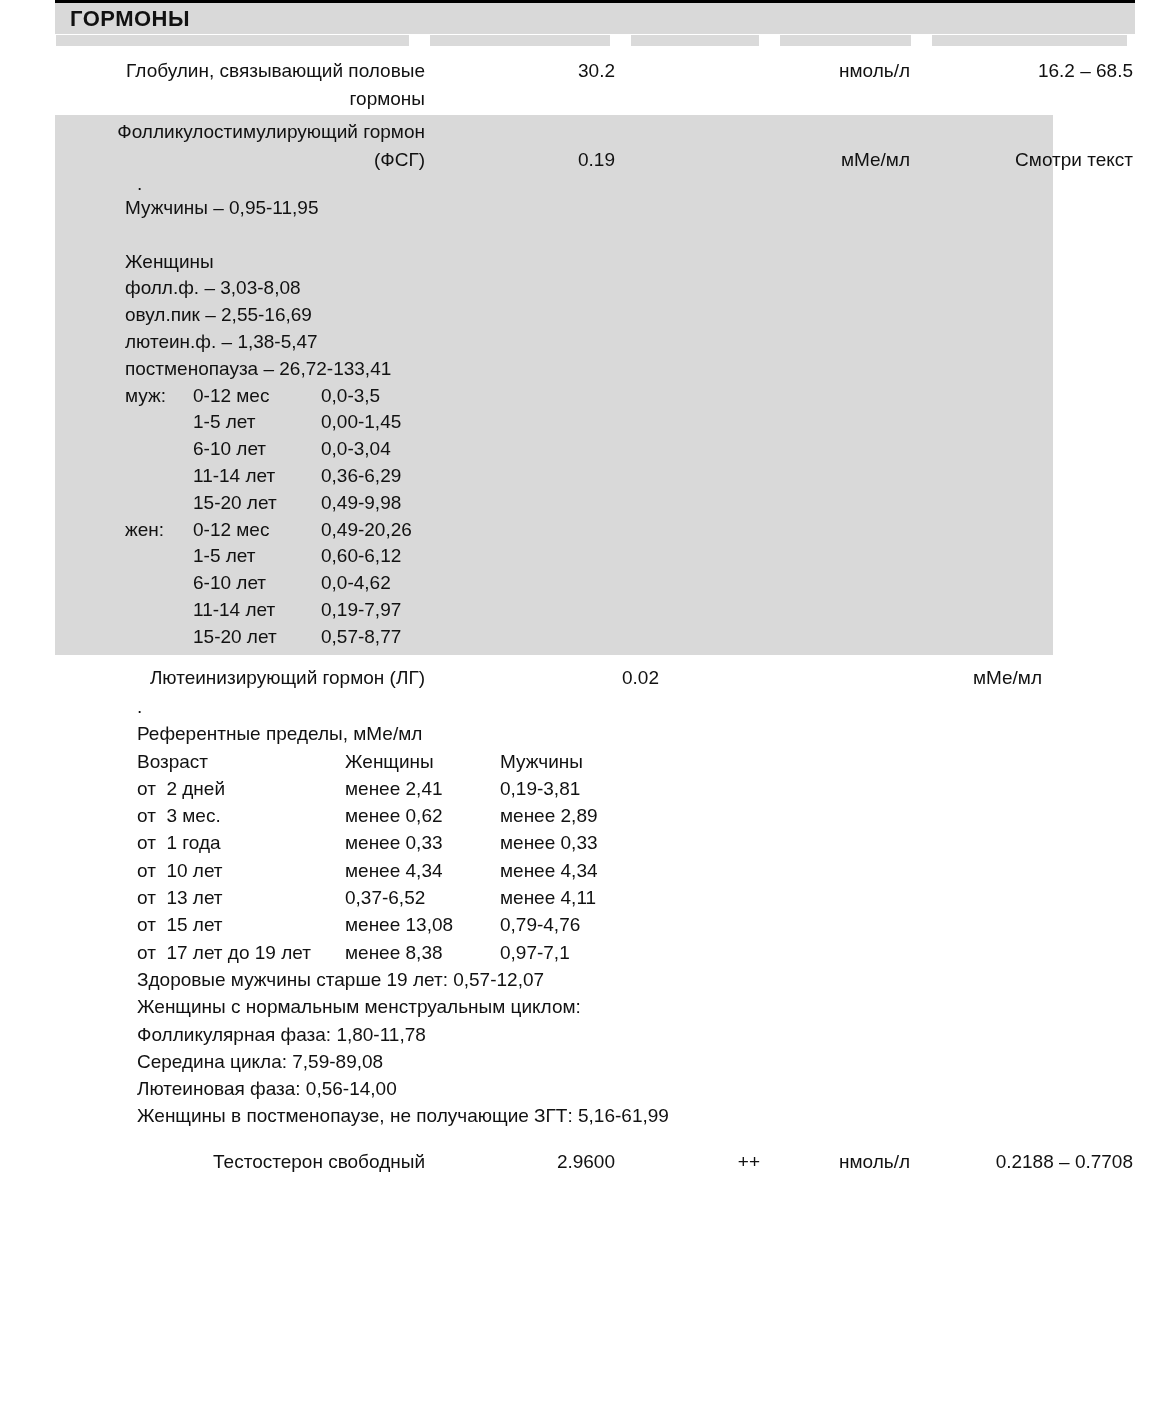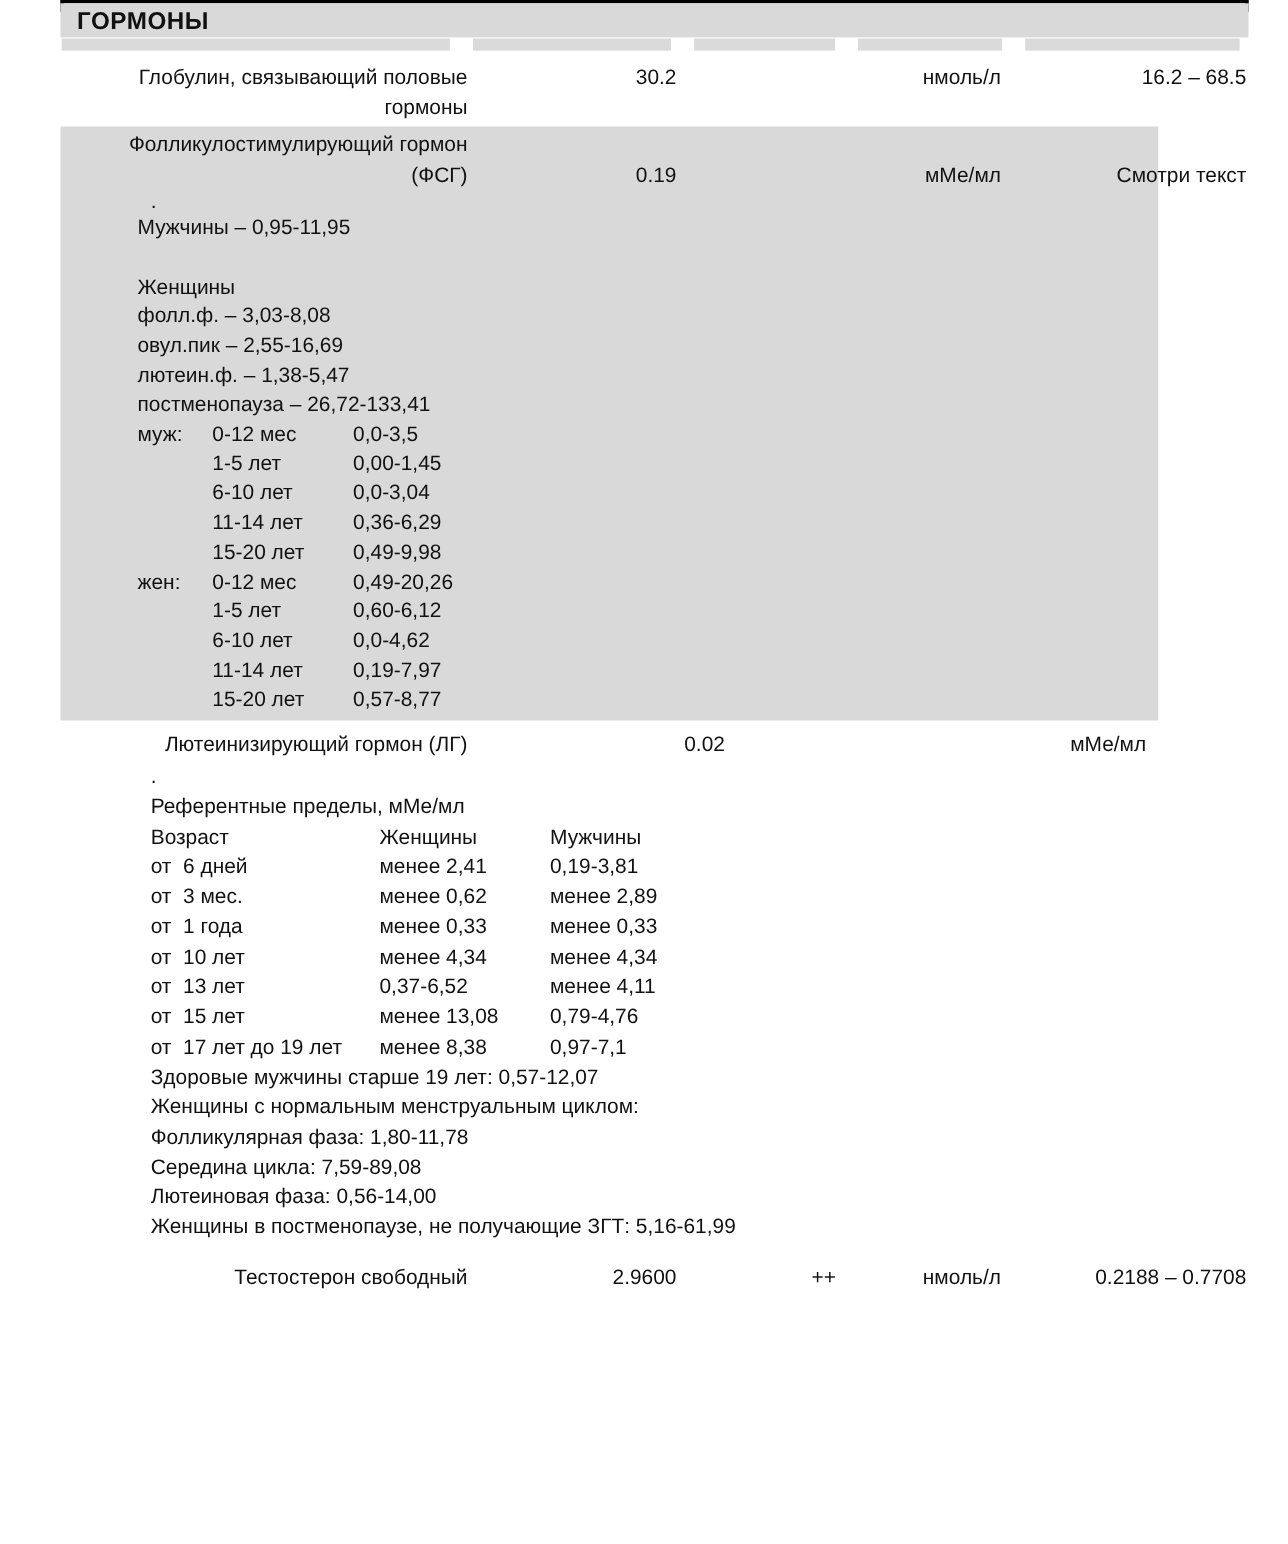--- a/index.html
+++ b/index.html
@@ -206,21 +206,21 @@
 <div class="abs" id="lh-sub">
   <div class="line">.</div>
   <div class="line">Референтные пределы, мМе/мл</div>
 
   <div class="lhrow">
     <div>Возраст</div>
     <div>Женщины</div>
     <div>Мужчины</div>
   </div>
   <div class="lhrow">
-    <div>от  6 дней</div>
+    <div>от  2 дней</div>
     <div>менее 2,41</div>
     <div>0,19-3,81</div>
   </div>
   <div class="lhrow">
     <div>от  3 мес.</div>
     <div>менее 0,62</div>
     <div>менее 2,89</div>
   </div>
   <div class="lhrow">
     <div>от  1 года</div>

